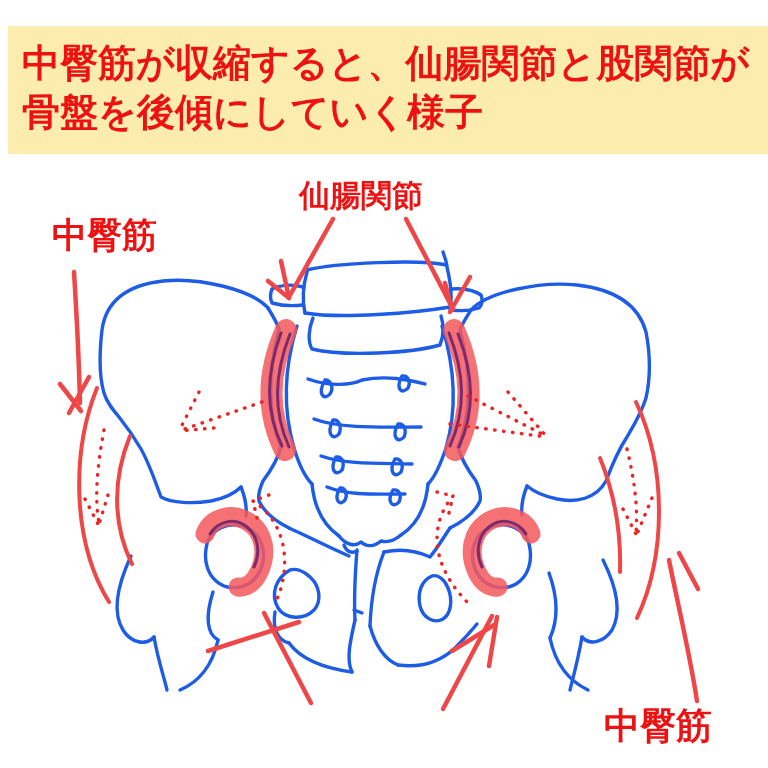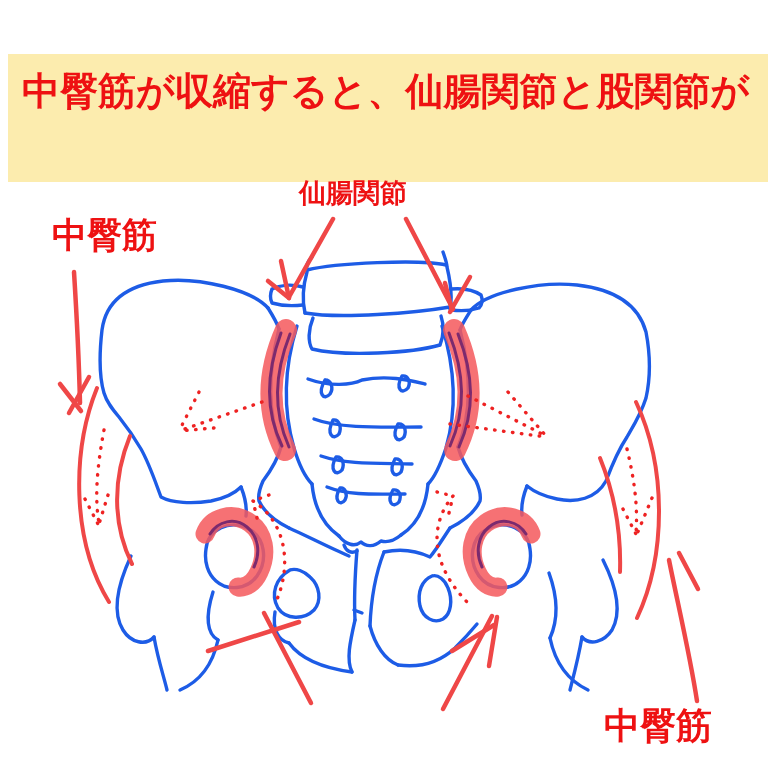--- a/index.html
+++ b/index.html
@@ -7,47 +7,48 @@
     position:relative;width:768px;height:768px;overflow:hidden;
     background:var(--background,#ffffff);
     font-family:"DejaVu Sans","Liberation Sans",sans-serif;
   }
   .banner{
     position:absolute;left:8px;top:26px;width:760px;height:128px;
     background:var(--banner-bg,#fcecae);
     color:var(--annotation-red,#ee1112);
     font-size:38px;font-weight:bold;line-height:49px;
     padding:13px 0 0 14px;box-sizing:border-box;
-    letter-spacing:0px;white-space:nowrap;margin-top:28px;
+    letter-spacing:0px;white-space:nowrap;
   }
   .diagram-svg{position:absolute;left:0;top:0;}
   .blue-line{fill:none;stroke:var(--outline-blue,#1d5ce6);stroke-width:3.4;stroke-linecap:round;stroke-linejoin:round;}
   .highlight{fill:none;stroke:var(--highlight-red,#f4585c);stroke-opacity:0.85;stroke-linecap:round;}
   .si-hl{stroke-width:22;}
   .hip-hl{stroke-width:19;}
   .joint-line{fill:none;stroke:var(--joint-line-dark,#7c2a6e);stroke-width:3;stroke-linecap:round;}
   .red-solid{fill:none;stroke:var(--arrow-red,#ef4747);stroke-width:4.5;stroke-linecap:round;}
   .red-muscle{fill:none;stroke:var(--arrow-red,#ef4747);stroke-width:4;stroke-linecap:round;}
   .red-dotted{fill:none;stroke:var(--dotted-red,#ee2222);stroke-width:3.4;stroke-linecap:round;stroke-dasharray:0.5 8.5;}
   .anno-label{
     position:absolute;color:var(--annotation-red,#ee1112);
     font-weight:bold;white-space:nowrap;
   }
   .lbl-gm-tl{left:52px;top:212px;font-size:35px;}
-  .lbl-si{left:299px;top:175px;font-size:27px;}
+  .lbl-si{left:299px;top:175px;font-size:31px;}
   .lbl-hip{left:309px;top:697px;font-size:37px;}
   .lbl-gm-br{left:604px;top:702px;font-size:36px;}
 </style>
 </head>
 <body>
 
 <div id="stage">
 
   <div class="banner">
     <div>中臀筋が収縮すると、仙腸関節と股関節が</div>
+    <div>骨盤を後傾にしていく様子</div>
   </div>
 
   <svg class="diagram-svg" width="768" height="768" viewBox="0 0 768 768">
 
     <g>
 
       <g>
         <path class="blue-line" d="M 312,257 C 307,262 306,268 307,272 C 303,286 302,300 305,313"></path>
         <path class="blue-line" d="M 307,270 C 335,263 420,259 446,265"></path>
         <path class="blue-line" d="M 443,252 C 445,258 447,263 447,267 C 451,284 452,300 450,309"></path>

